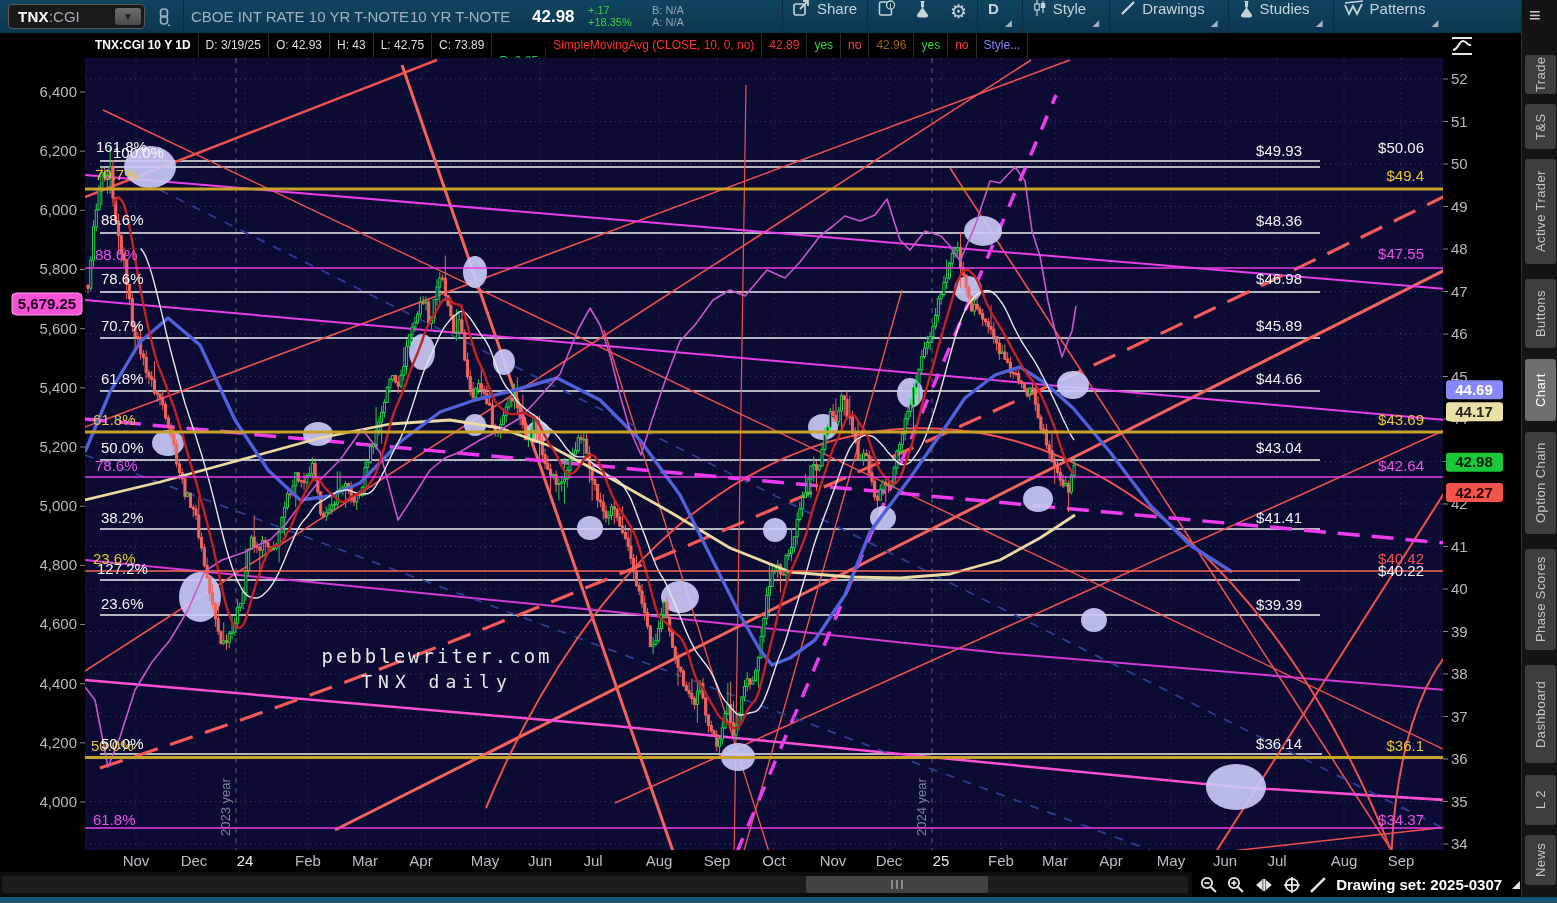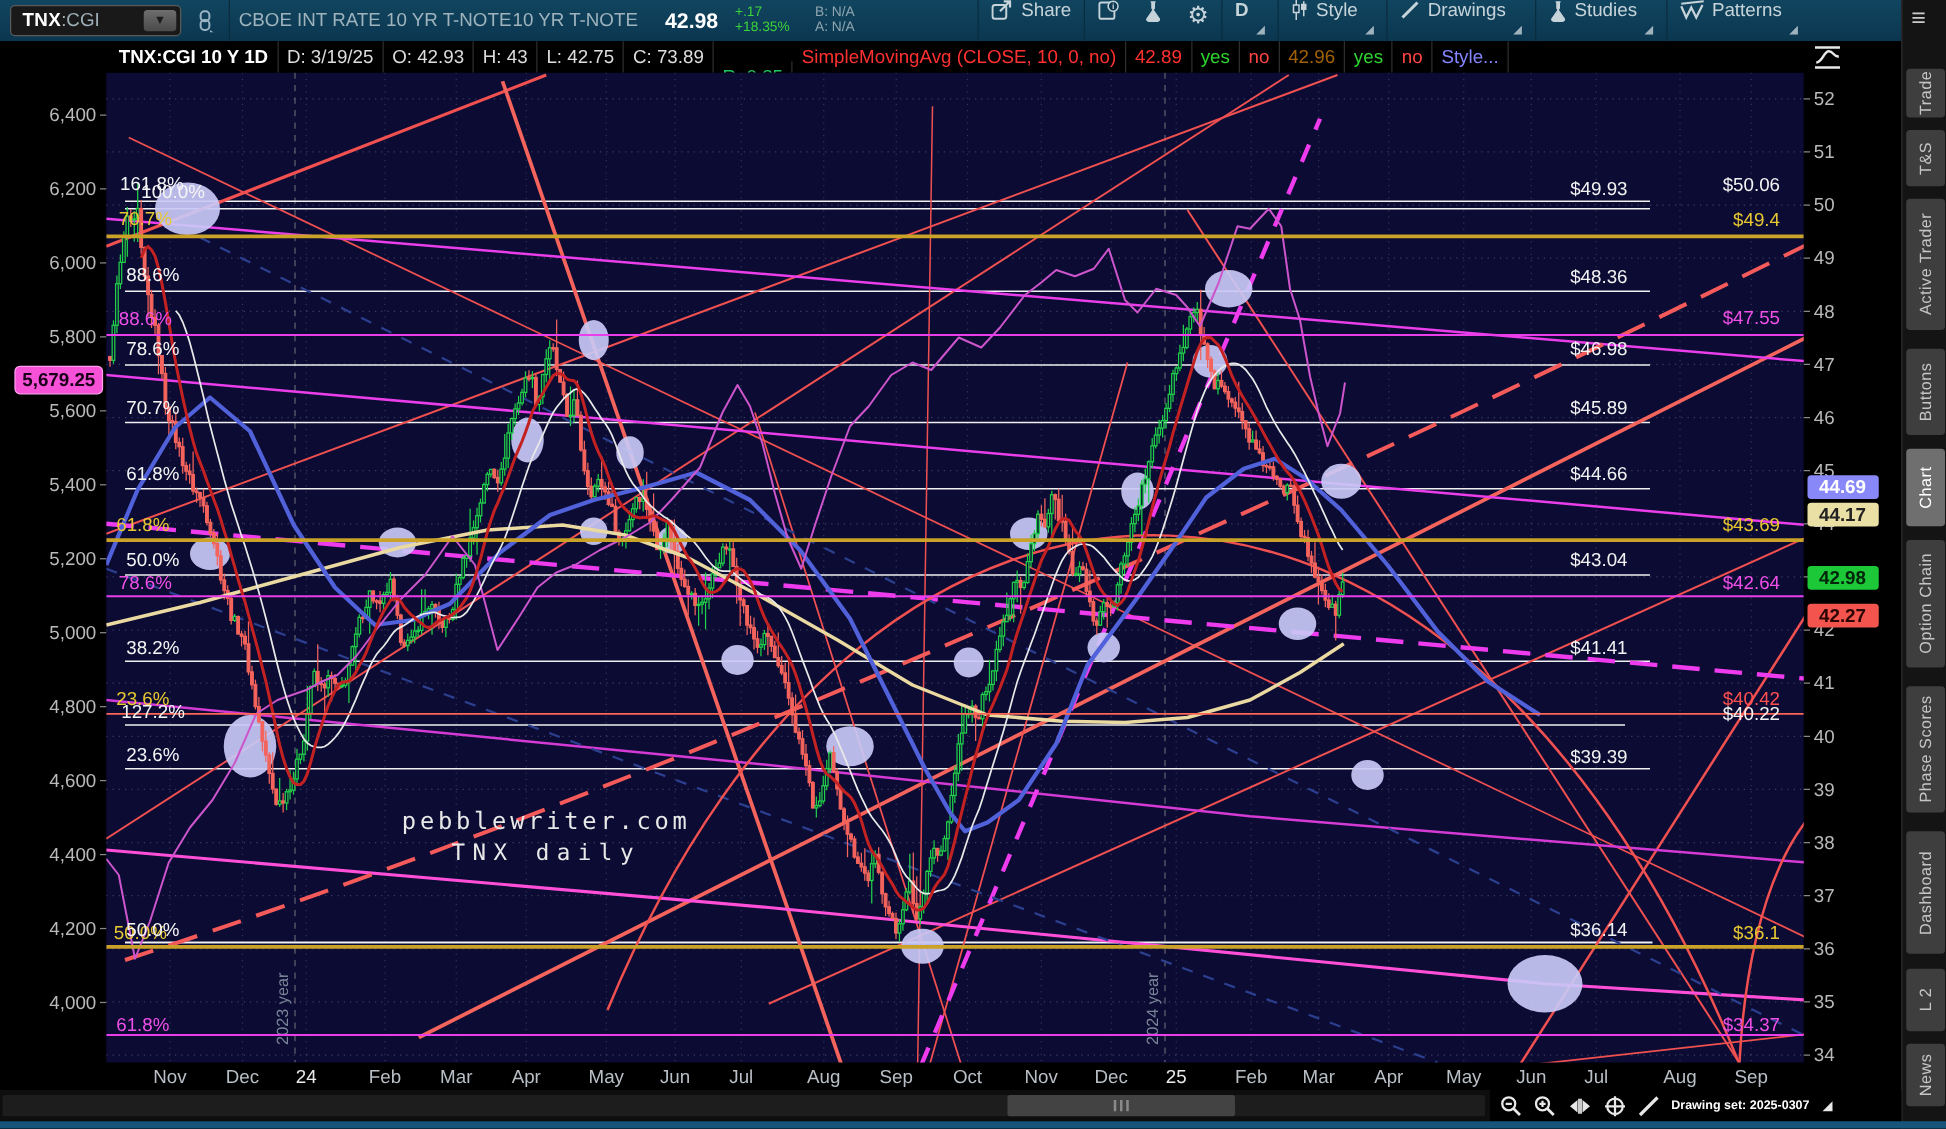--- a/index.html
+++ b/index.html
@@ -25,41 +25,41 @@
   .tb-txt { color:#9fb3bd; }
   #last-price { color:#fff; font-weight:bold; font-size:17px; }
   .mini { font-size:11px; line-height:11.5px; }
   .green { color:#3bd23b; }
   .gray2 { color:#8fa6b0; }
   .tb-btn { display:flex; align-items:flex-start; gap:6px; padding:0 10px; height:33px; color:#c6d4da; }
   .caret { font-size:9px; color:#9fb3bd; align-self:flex-end; padding-bottom:5px; }
 
   
   #legend { position:absolute; left:0; top:33px; width:1521px; height:42px; background:#000;
-            display:flex; align-items:stretch; font-size:15px; padding-left:88px; }
+            display:flex; align-items:stretch; font-size:12px; padding-left:88px; }
   .lg-cell { border-right:1px solid #2e2e2e; padding:0 7px; line-height:25px; white-space:nowrap; }
   #legend-icon { position:absolute; left:1449px; top:36px; }
 
   
   #sidebar { position:absolute; left:1521px; top:0; width:36px; height:903px;
              background:#141414; border-left:1px solid #2c2c2c; }
   #hamburger { position:absolute; left:7px; top:4px; color:#c9c9c9; font-size:20px; }
   .side-tab { position:absolute; left:3px; width:31px; background:#3e3e3e; border-radius:3px;
               color:#c5c5c5; font-size:13px; display:flex; align-items:center; justify-content:center;
               writing-mode:vertical-rl; transform:rotate(180deg); letter-spacing:.4px; }
   .side-tab.active { background:#6f6f6f; color:#fff; }
 
   
   #scrollstrip { position:absolute; left:0; top:872px; width:1521px; height:25px; background:#0e0e0e; }
   #scrolltrack { position:absolute; left:2px; top:4px; width:1186px; height:17px; background:#1d1d1d; border-radius:2px; }
   #scrollthumb { position:absolute; left:804px; top:0px; width:182px; height:17px; background:#434343; border-radius:2px; }
   .grip { position:absolute; top:4px; width:2px; height:9px; background:#8a8a8a; }
   #bottomctrl { position:absolute; left:1192px; top:872px; width:329px; height:25px; background:#000;
                 display:flex; align-items:center; gap:9px; padding-left:8px; }
-  #drawset { color:#fff; font-weight:bold; font-size:10px; white-space:nowrap; }
+  #drawset { color:#fff; font-weight:bold; font-size:15px; white-space:nowrap; }
   #bluebar { position:absolute; left:0; top:897px; width:1557px; height:6px; background:#17547a; }
 
   svg text { font-family:"Liberation Sans", sans-serif; }
   .mono { font-family:"DejaVu Sans Mono", monospace; }
 </style>
 </head>
 <body>
 
 <div id="stage">
 

